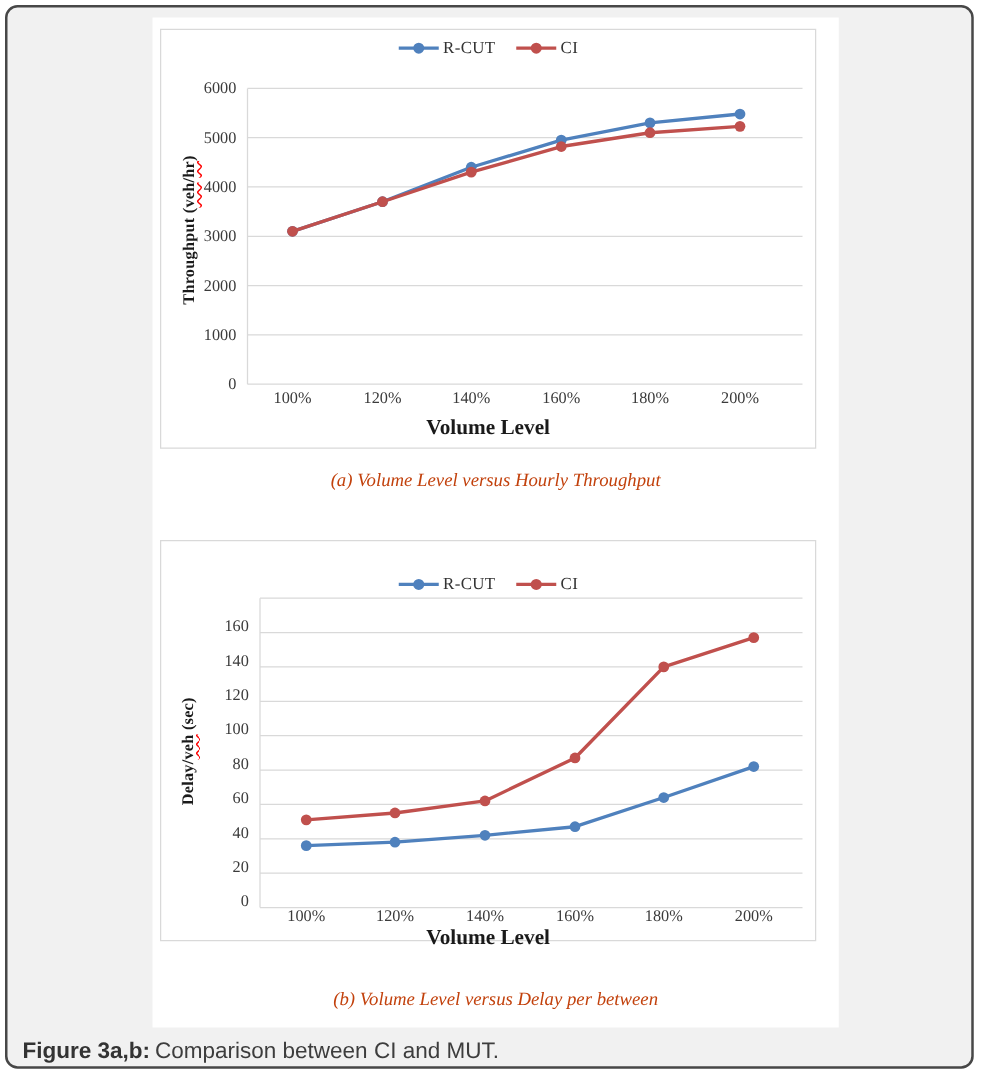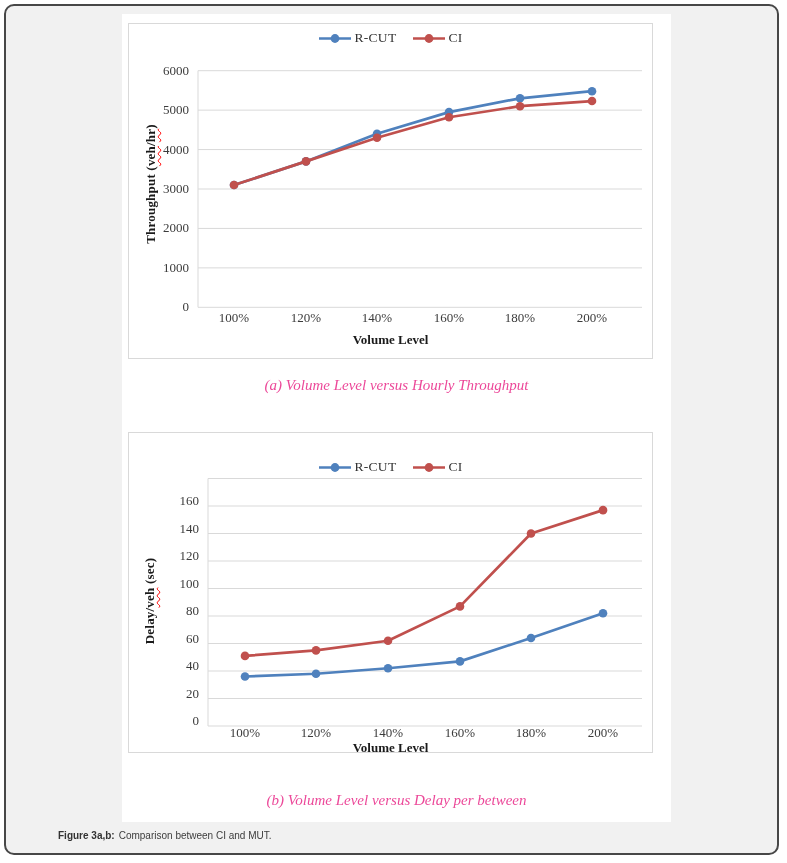--- a/index.html
+++ b/index.html
@@ -40,34 +40,34 @@
   #chart-b .ylabel{left:-139px;top:160px;}
   .wavy{
     text-decoration:underline;
     text-decoration-style:wavy;
     text-decoration-color:#ff0000;
     text-decoration-thickness:1px;
     text-underline-offset:2px;
   }
   .xlabel{
     position:absolute;left:0;width:100%;text-align:center;
-    font-weight:bold;font-size:13px;color:#1a1a1a;
+    font-weight:bold;font-size:17px;color:#1a1a1a;
   }
   #chart-a .xlabel{top:308px;}
   #chart-b .xlabel{top:307px;}
   .subcaption{
     position:absolute;left:122px;width:549px;text-align:center;
-    font-style:italic;font-size:15px;color:#ec4899;
+    font-style:italic;font-size:15px;color:#c2410c;
   }
   #caption-a{top:377px;}
   #caption-b{top:792px;}
   .fig-caption{
     position:absolute;left:18px;top:830px;
     font-family:"Liberation Sans","DejaVu Sans",sans-serif;
-    font-size:10px;color:#3d3d3d;margin-left:40px;
+    font-size:18px;color:#3d3d3d;
   }
   .fig-caption b{margin-right:4px;color:#333;}
   svg text{font-family:"Liberation Serif","DejaVu Serif",serif;}
 </style>
 </head>
 <body>
 
 <div class="card"></div>
 <div class="panel"></div>
 

